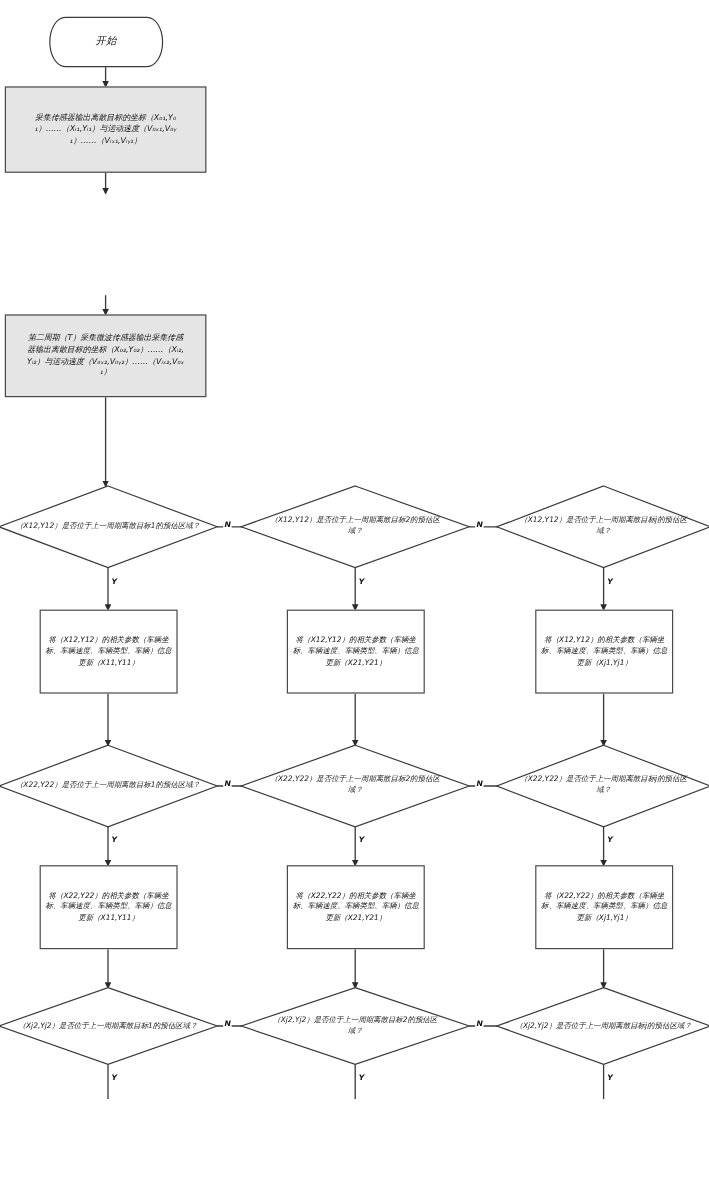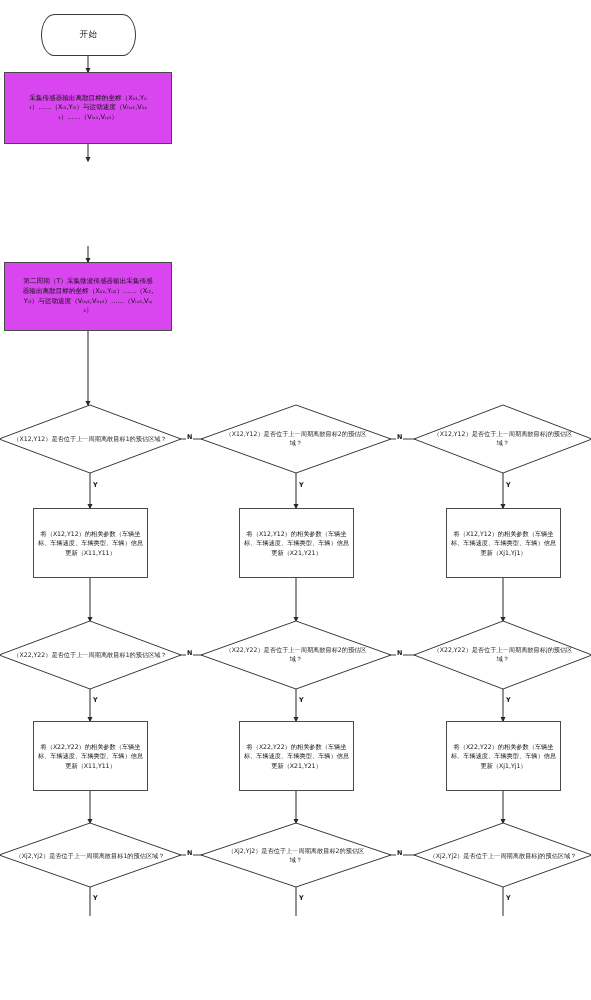--- a/index.html
+++ b/index.html
@@ -6,20 +6,21 @@
   body{
     font-family:"DejaVu Sans","Liberation Sans",sans-serif;
     color:#1a1a1a;
   }
   #canvas{
     position:relative;
     width:591px;
     height:916px;
     overflow:hidden;
     background:#ffffff;
+    font-style:italic;
   }
   #svg-layer{
     position:absolute;
     left:0;top:0;
     width:591px;height:1000px;
   }
   .node{
     position:absolute;
     box-sizing:border-box;
     display:flex;
@@ -33,21 +34,21 @@
   .terminator{
     border:1px solid #3a3a3a;
     border-radius:14px/22px;
     background:#ffffff;
     font-size:8.5px;
     letter-spacing:.5px;
   }
   
   .process{
     border:1px solid #4a4a4a;
-    background:#d946ef;
+    background:#e5e5e5;
     font-size:6.6px;
     line-height:1.45;
     padding:3px 16px;
   }
   .process.tall{
     font-size:6.7px;
     line-height:1.5;
   }
   .process-text{
     display:block;
@@ -154,21 +155,21 @@
   <div class="node terminator" style="left:41px;top:14px;width:95px;height:42px;">
     <span class="process-text">开始</span>
   </div>
 
   <div class="node process" style="left:4px;top:72px;width:168px;height:72px;">
     <span class="process-text">采集传感器输出离散目标的坐标（X₀₁,Y₀₁）……（Xᵢ₁,Yᵢ₁）与运动速度（V₀ₓ₁,V₀ᵧ₁）……（Vᵢₓ₁,Vᵢᵧ₁）</span>
   </div>
 
 
   <div class="node process" style="left:4px;top:262px;width:168px;height:69px;">
-    <span class="process-text">第二周期（T）采集微波传感器输出采集传感器输出离散目标的坐标（X₀₂,Y₀₂）……（Xᵢ₂,Yᵢ₂）与运动速度（V₀ᵧ₂,V₀ᵧ₂）……（Vᵢₓ₂,Vᵢᵧ₂）</span>
+    <span class="process-text">第二周期（T）采集微波传感器输出采集传感器输出离散目标的坐标（X₀₂,Y₀₂）……（Xᵢ₂,Yᵢ₂）与运动速度（V₀ₓ₂,V₀ᵧ₂）……（Vᵢₓ₂,V₀ₓ₁）</span>
   </div>
 
   <div class="diamond-label" style="left:13px;top:419px;width:154px;height:40px;">
     <span>（X12,Y12）是否位于上一周期离散目标1的预估区域？</span>
   </div>
   <div class="diamond-label" style="left:222px;top:419px;width:148px;height:40px;">
     <span>（X12,Y12）是否位于上一周期离散目标2的预估区域？</span>
   </div>
   <div class="diamond-label" style="left:429px;top:419px;width:148px;height:40px;">
     <span>（X12,Y12）是否位于上一周期离散目标j的预估区域？</span>

